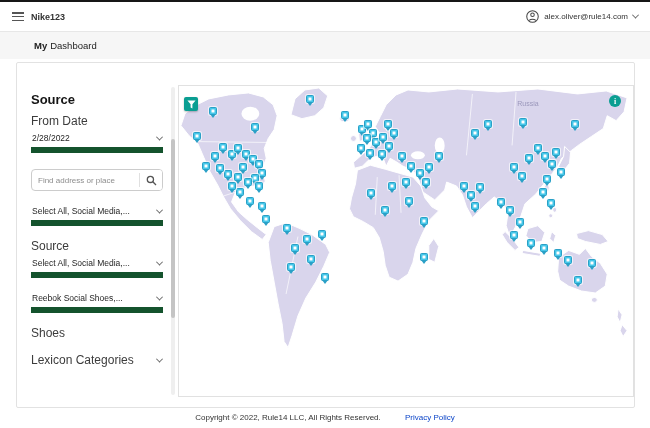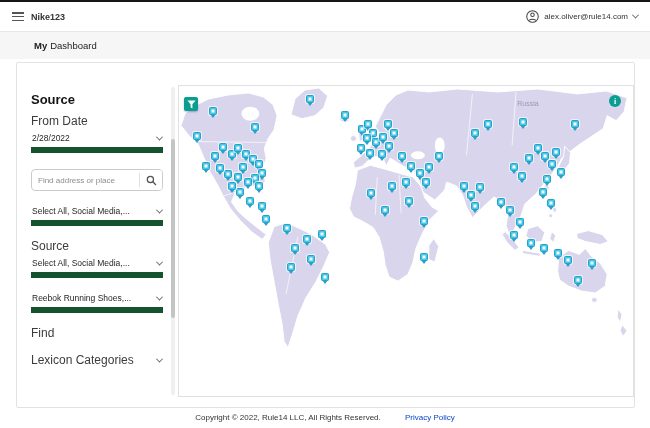--- a/index.html
+++ b/index.html
@@ -155,27 +155,27 @@
               <div class="group-label-row">
                 <div class="field-label">Source</div>
               </div>
               <div class="select-row">
                 <span class="select-value">Select All, Social Media,...</span>
                 <span class="chev"></span>
               </div>
             </div>
             <div class="group">
               <div class="select-row">
-                <span class="select-value">Reebok Running Shoes,...</span>
+                <span class="select-value">Reebok Social Shoes,...</span>
                 <span class="chev"></span>
               </div>
             </div>
             <div class="group">
               <div class="group-label-row">
-                <div class="field-label">Find</div>
+                <div class="field-label">Shoes</div>
               </div>
             </div>
             <div class="group">
               <div class="group-label-row inline-row">
                 <div class="field-label">Lexicon Categories</div>
                 <span class="chev"></span>
               </div>
             </div>
           </div>
       </div>

